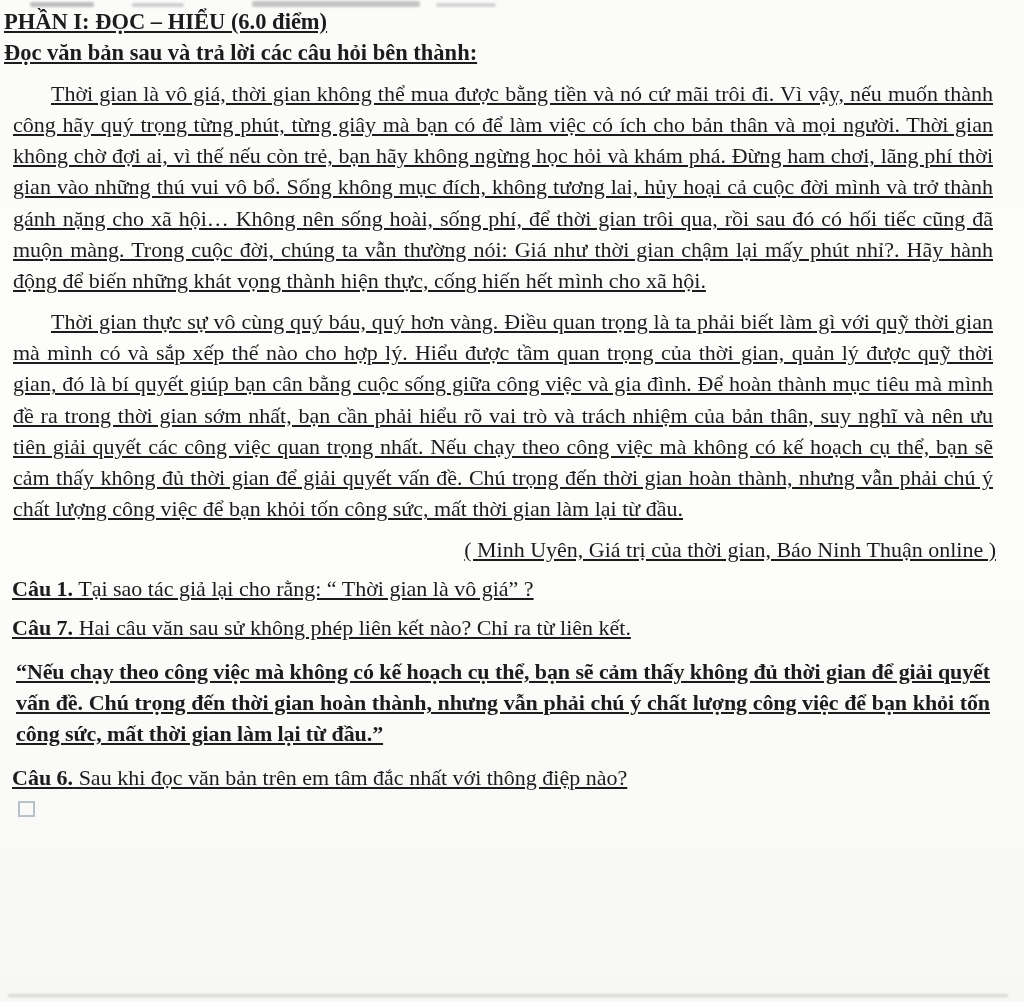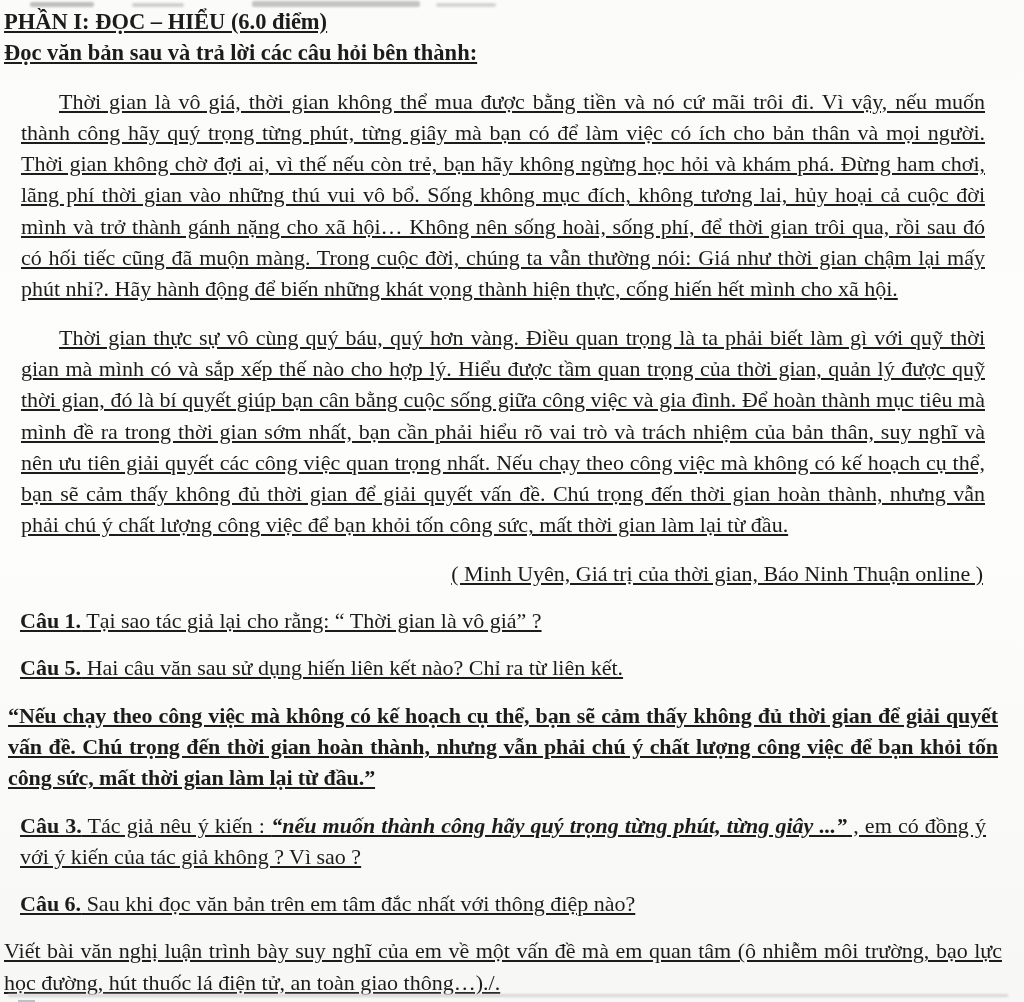--- a/index.html
+++ b/index.html
@@ -24,36 +24,36 @@
     text-decoration: underline;
     -webkit-font-smoothing: antialiased;
   }
   .h-bold {
     font-weight: bold;
     font-size: 22.5px;
   }
   .body-par {
     text-align: justify;
     text-indent: 38px;
-    margin: 17px;
+    margin: 9px;
   }
   .attribution {
     text-align: right;
     padding-right: 6px;
-    margin: 13px;
+    margin: 0;
   }
   .q-line {
-    margin: 16px;
+    margin: 8px;
     text-align: justify;
   }
   .q-label {
     font-weight: bold;
   }
   .quote-par {
-    margin: 4px;
+    margin: 12px;
     text-align: justify;
     font-weight: bold;
     letter-spacing: -0.1px;
   }
   .q3-quote {
     font-weight: bold;
     font-style: italic;
   }
   .final-par {
     margin: 0;
@@ -103,28 +103,26 @@
   <div class="h-bold">Đọc văn bản sau  và trả lời các câu hỏi bên thành:</div>
 
   <p class="body-par">Thời gian là vô giá, thời gian không thể mua được bằng tiền và nó cứ mãi trôi đi. Vì vậy, nếu muốn thành công hãy quý trọng từng phút, từng giây mà bạn có để làm việc có ích cho bản thân và mọi người. Thời gian không chờ đợi ai, vì thế nếu còn trẻ, bạn hãy không ngừng học hỏi và khám phá. Đừng ham chơi, lãng phí thời gian vào những thú vui vô bổ. Sống không mục đích, không tương lai, hủy hoại cả cuộc đời mình và trở thành gánh nặng cho xã hội… Không nên sống hoài, sống phí, để thời gian trôi qua, rồi sau đó có hối tiếc cũng đã muộn màng. Trong cuộc đời, chúng ta vẫn thường nói: Giá như thời gian chậm lại mấy phút nhỉ?. Hãy hành động để biến những khát vọng thành hiện thực, cống hiến hết mình cho xã hội.</p>
 
   <p class="body-par">Thời gian thực sự vô cùng quý báu, quý hơn vàng. Điều quan trọng là ta phải biết làm gì với quỹ thời gian mà mình có và sắp xếp thế nào cho hợp lý. Hiểu được tầm quan trọng của thời gian, quản lý được quỹ thời gian, đó là bí quyết giúp bạn cân bằng cuộc sống giữa công việc và gia đình. Để hoàn thành mục tiêu mà mình đề ra trong thời gian sớm nhất, bạn cần phải hiểu rõ vai trò và trách nhiệm của bản thân, suy nghĩ và nên ưu tiên giải quyết các công việc quan trọng nhất. Nếu chạy theo công việc mà không có kế hoạch cụ thể, bạn sẽ cảm thấy không đủ thời gian để giải quyết vấn đề. Chú trọng đến thời gian hoàn thành, nhưng vẫn phải chú ý chất lượng công việc để bạn khỏi tốn công sức, mất thời gian làm lại từ đầu.</p>
 
   <p class="attribution">( Minh Uyên, Giá trị của thời gian, Báo Ninh Thuận online )</p>
 
   <p class="q-line"><span class="q-label">Câu 1.</span><span> Tại sao tác giả lại cho rằng: “ Thời gian là vô giá” ?</span></p>
 
-  <p class="q-line"><span class="q-label">Câu 5.</span><span> Hai câu văn sau sử dụng hiến liên kết nào? Chỉ ra từ liên kết.</span></p>
+  <p class="q-line"><span class="q-label">Câu 7.</span><span> Hai câu văn sau sử không phép liên kết nào? Chỉ ra từ liên kết.</span></p>
 
   <p class="quote-par">“Nếu chạy theo công việc mà không có kế hoạch cụ thể, bạn sẽ cảm thấy không đủ thời gian để giải quyết vấn đề. Chú trọng đến thời gian hoàn thành, nhưng vẫn phải chú ý chất lượng công việc để bạn khỏi tốn công sức, mất thời gian làm lại từ đầu.”</p>
 
-  <p class="q-line"><span class="q-label">Câu 3.</span><span> Tác giả nêu ý kiến : </span><span class="q3-quote">“nếu muốn thành công hãy quý trọng từng phút, từng giây ...”</span><span> , em có đồng ý với ý kiến của tác giả không ? Vì sao ?</span></p>
 
   <p class="q-line"><span class="q-label">Câu 6.</span><span> Sau khi đọc văn bản trên em tâm đắc nhất với thông điệp nào?</span></p>
 
 
-  <p class="final-par">Viết bài văn nghị luận trình bày suy nghĩ của em về một vấn đề mà em quan tâm (ô nhiễm môi trường, bạo lực học đường, hút thuốc lá điện tử, an toàn giao thông…)./.</p>
 
   <div class="checkbox-mark"></div>
 
   <div class="scan-bottom-line"></div>
 
 </div>
 
 </body></html>

